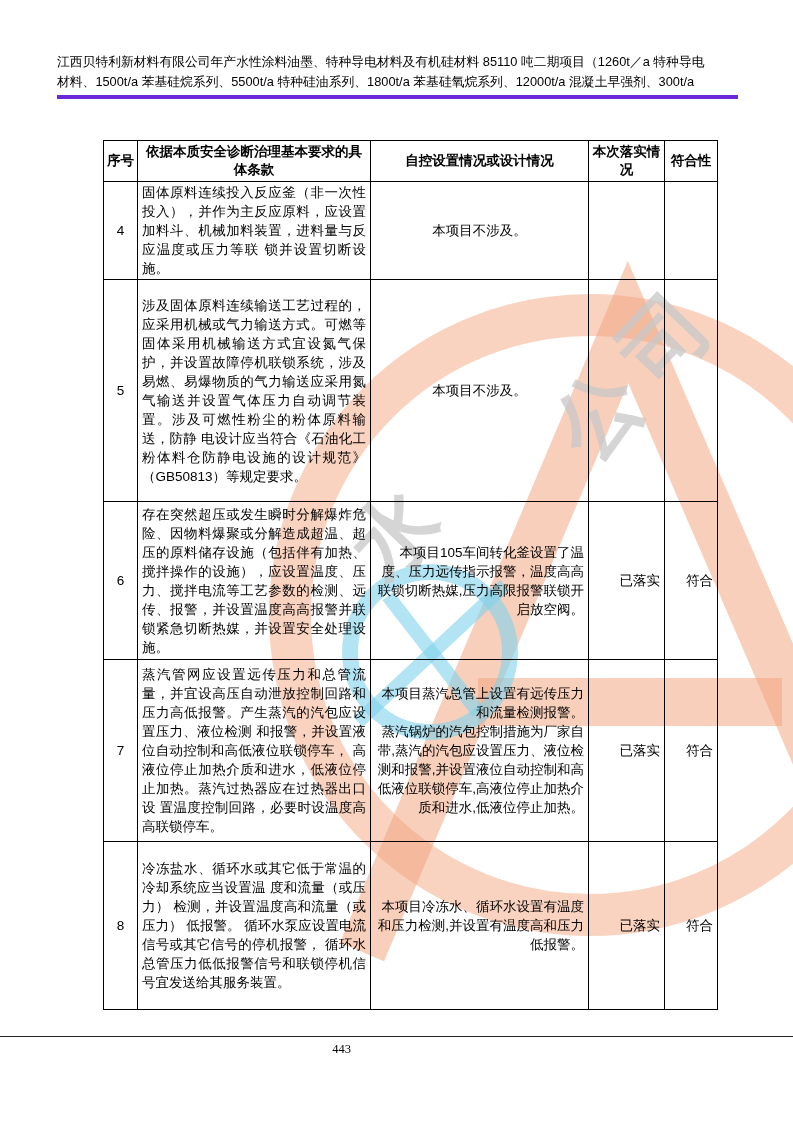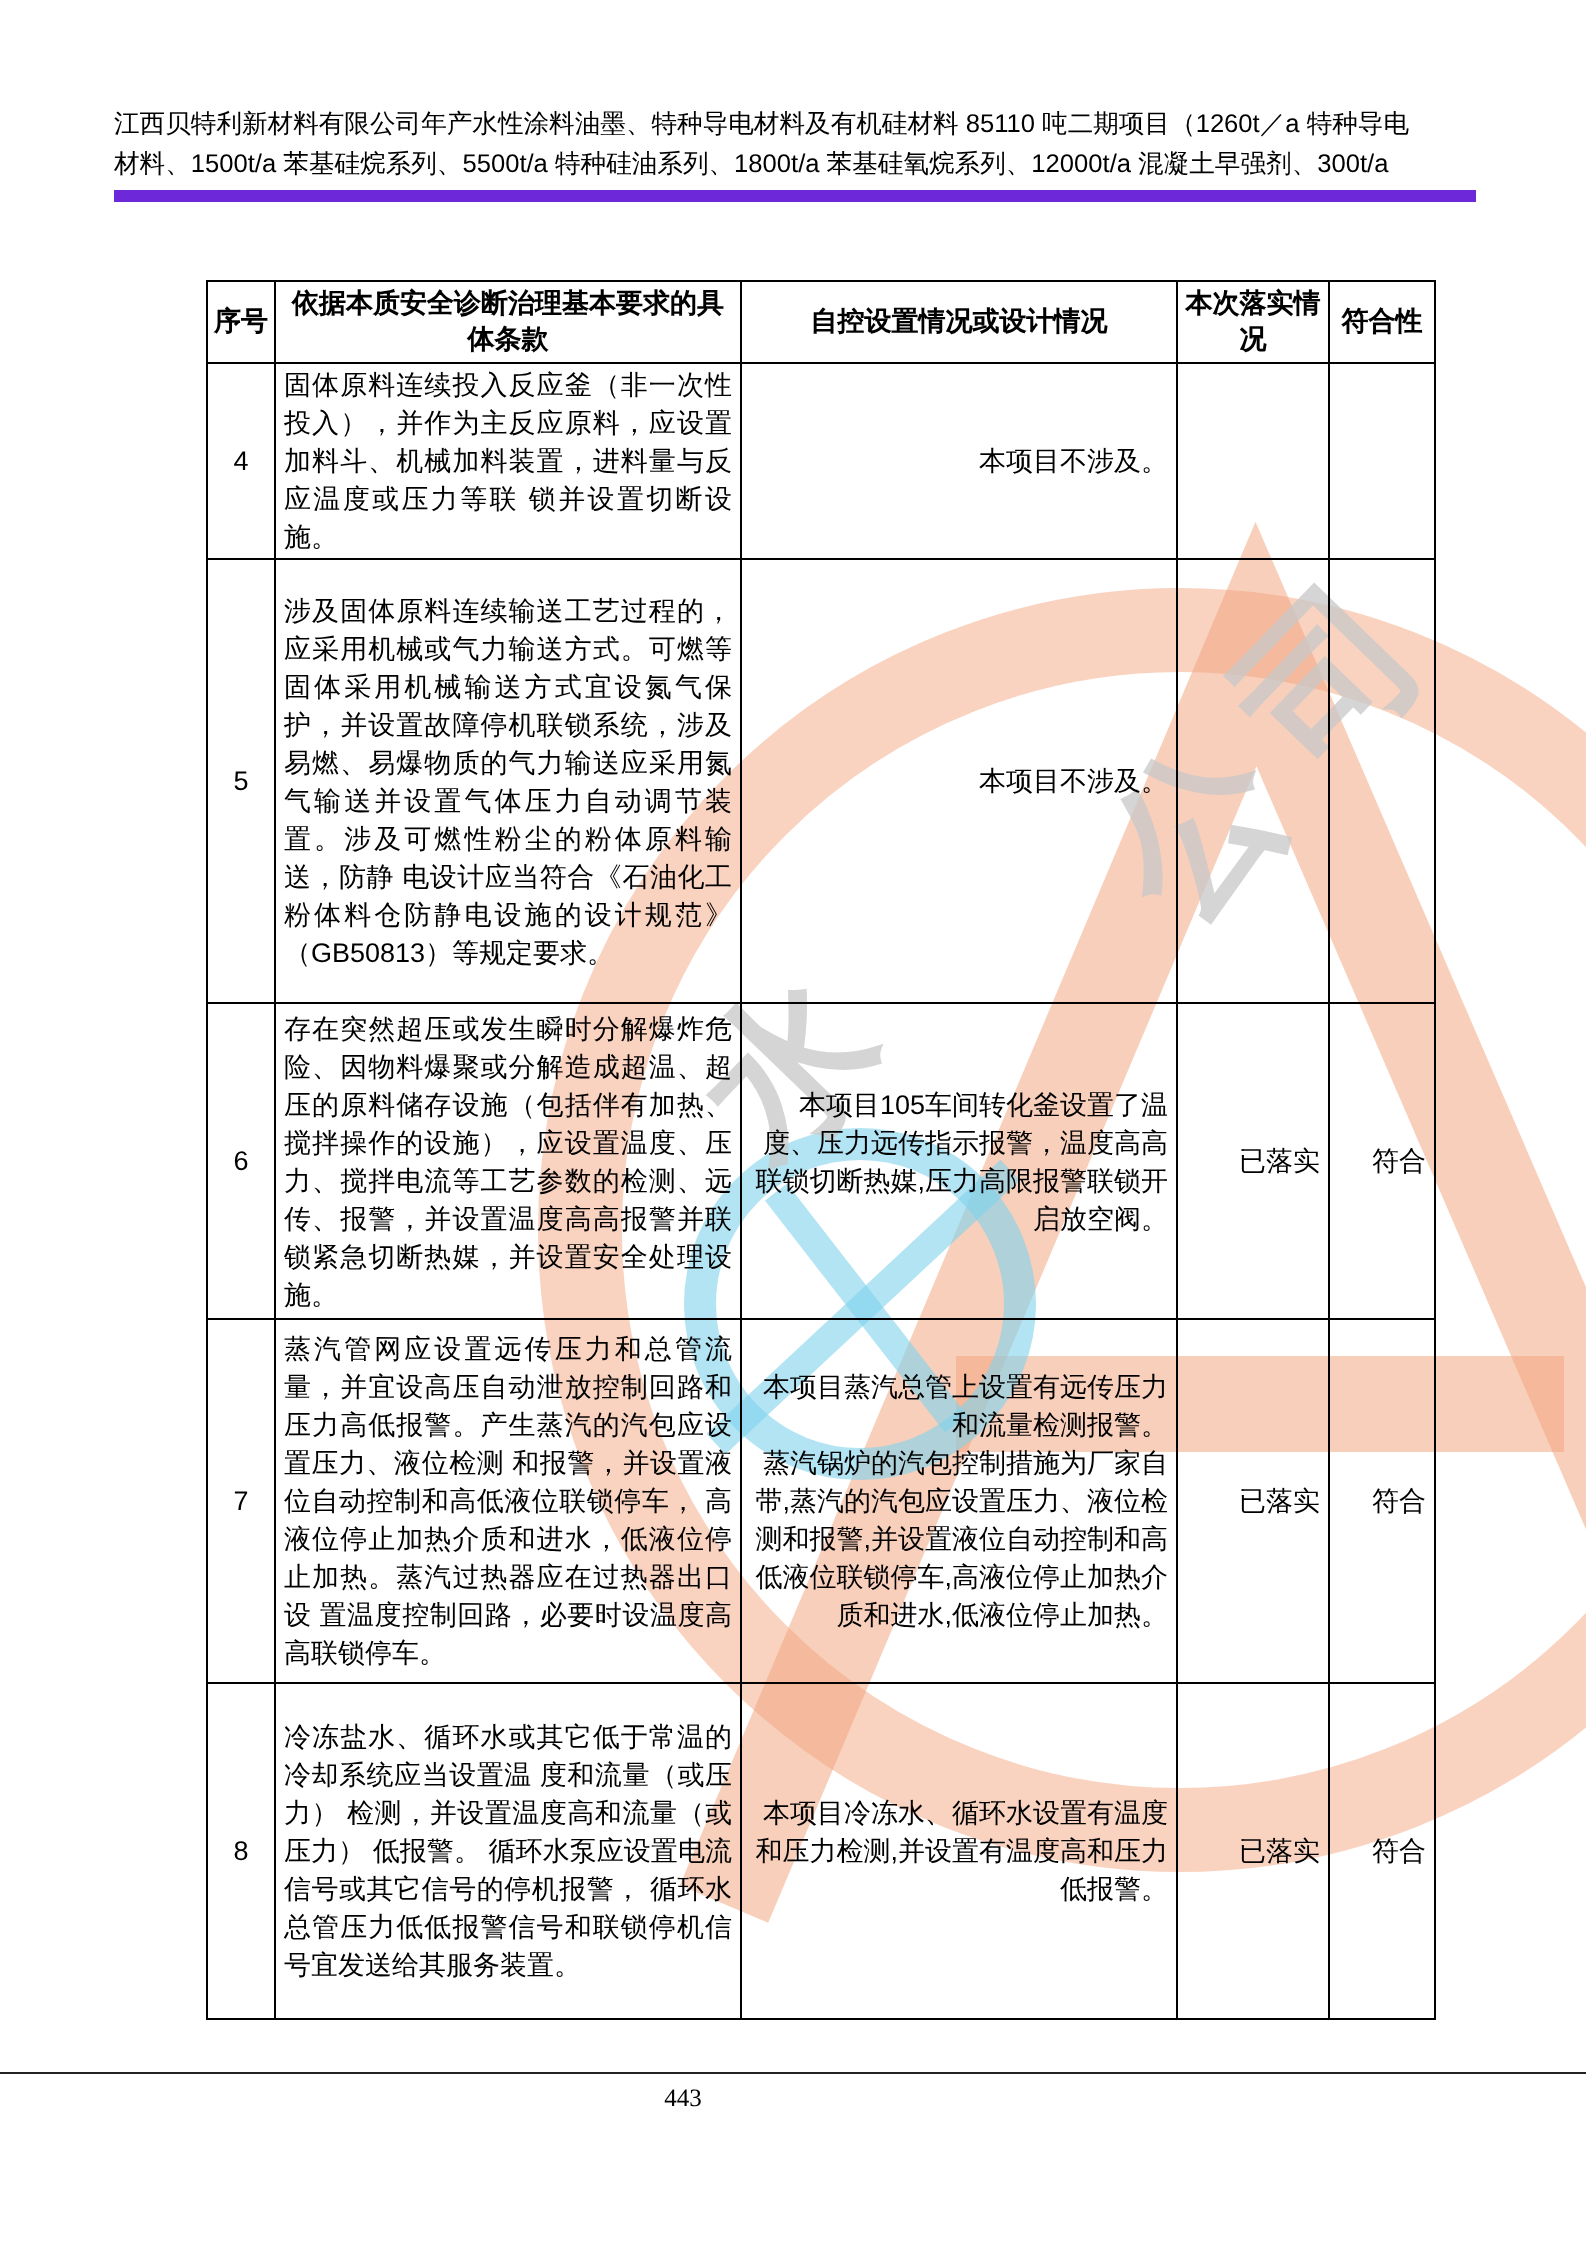--- a/index.html
+++ b/index.html
@@ -21,21 +21,21 @@
     color:#c8c8c8;
     opacity:.75;
     transform:rotate(-46deg);
     line-height:1;
   }
   
   .content{position:absolute;inset:0;z-index:1;}
   .doc-header{
     position:absolute;left:57px;top:52px;width:681px;
     font-size:12.8px;line-height:20px;
-    border-bottom:6px solid #6d28d9;
+    border-bottom:4px solid #6d28d9;
     padding-bottom:3px;
   }
   .doc-header .tl{white-space:nowrap;}
   .doc-header .l3{display:flex;justify-content:space-between;align-items:baseline;}
   .doc-number{font-weight:bold;white-space:nowrap;}
   
   table.req{
     position:absolute;left:103px;top:140px;
     width:614px;
     border-collapse:collapse;
@@ -55,21 +55,21 @@
   }
   th.th-left{text-align:left;padding-left:5px;}
   td.c-no{text-align:center;}
   td.c-clause{
     text-align:justify;vertical-align:top;
     padding:1px 7px;
   }
   td.c-control{
     text-align:right;padding:1px 8px;white-space:pre-line;
   }
-  td.c-control.center{text-align:right;white-space:normal;margin-left:12px;}
+  td.c-control.center{text-align:center;white-space:normal;margin-left:12px;}
   td.c-impl, td.c-conf{text-align:right;}
   tr.hHead{height:34px;}
   tr.h0{height:19px;}
   tr.h1{height:96px;}
   tr.h2{height:222px;}
   tr.h3{height:158px;}
   tr.h4{height:182px;}
   tr.h5{height:168px;}
   
   .footer-rule{

